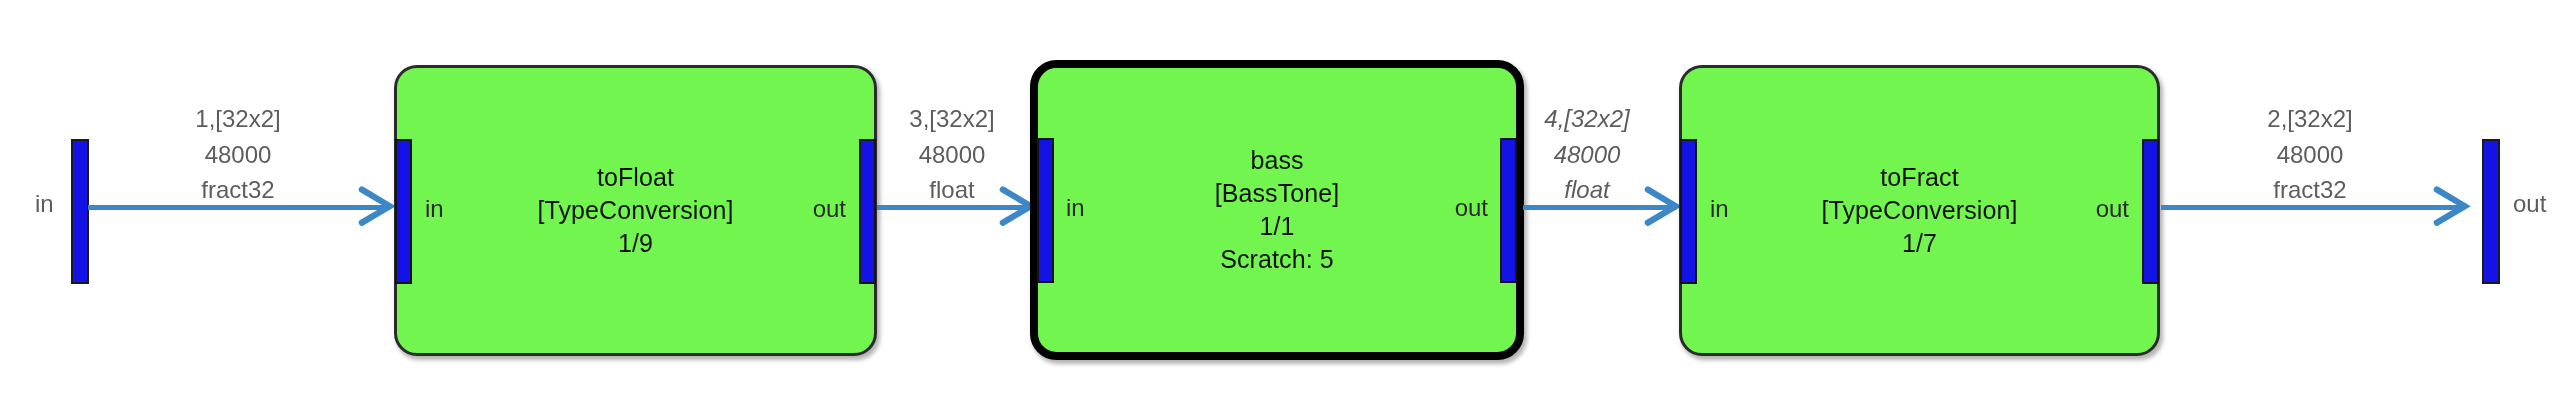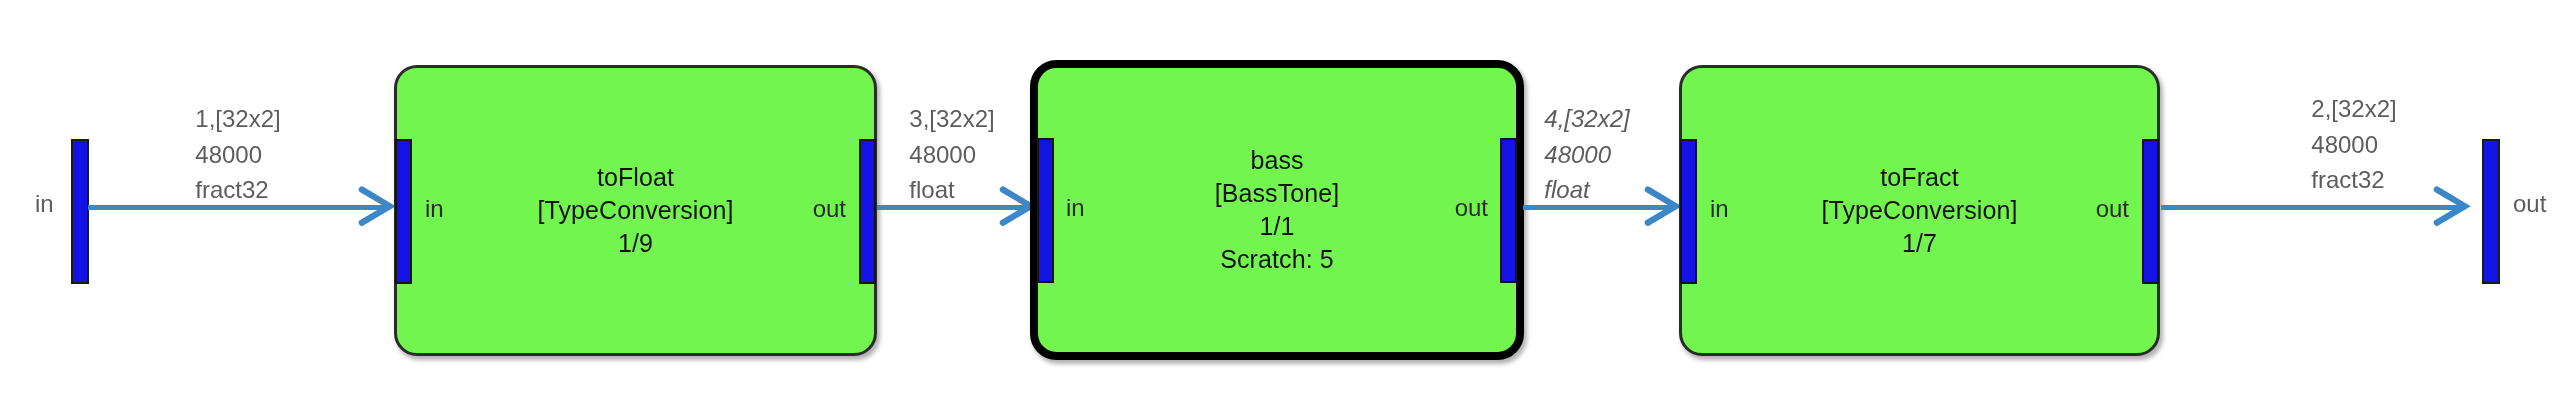--- a/index.html
+++ b/index.html
@@ -56,21 +56,21 @@
   .edge-line{
     position:absolute;height:5.3px;background:#3C87C8;top:205px;
   }
   .arrow-head{
     position:absolute;top:205px;width:0;height:0;
   }
   .arrow-head svg{position:absolute;left:-30px;top:-19.4px;overflow:visible;}
 
   .edge-label{
     position:absolute;font-size:24px;color:#5d5d5d;
-    line-height:1.48;white-space:pre-line;
+    text-align:center;line-height:1.48;white-space:pre-line;
     transform:translateX(-50%);
   }
 </style>
 </head>
 <body>
 
 <div id="canvas">
 
   <div class="terminal" style="left:71px;top:139px;width:17.6px;height:145px;"></div>
   <div class="terminal-label" style="left:35px;top:192px;">in</div>
@@ -141,21 +141,21 @@
     <div class="port out"></div>
     <div class="port-label out">out</div>
   </div>
 
   <div class="edge-line" style="left:2161px;width:304px;"></div>
   <div class="arrow-head" style="left:2465px;">
     <svg width="35" height="42" viewBox="0 0 40 48">
       <path d="M2 4 L34 23 L2 42" fill="none" stroke="#3C87C8" stroke-width="7" stroke-linecap="round"></path>
     </svg>
   </div>
-  <div class="edge-label" style="left:2310px;top:91px;margin-left:44px;">2,[32x2]
+  <div class="edge-label" style="left:2310px;top:101px;">2,[32x2]
 48000
 fract32</div>
 
   <div class="terminal" style="left:2482px;top:139px;width:17.6px;height:145px;"></div>
   <div class="terminal-label" style="left:2513px;top:192px;">out</div>
 
 </div>
 
 
 </body></html>

